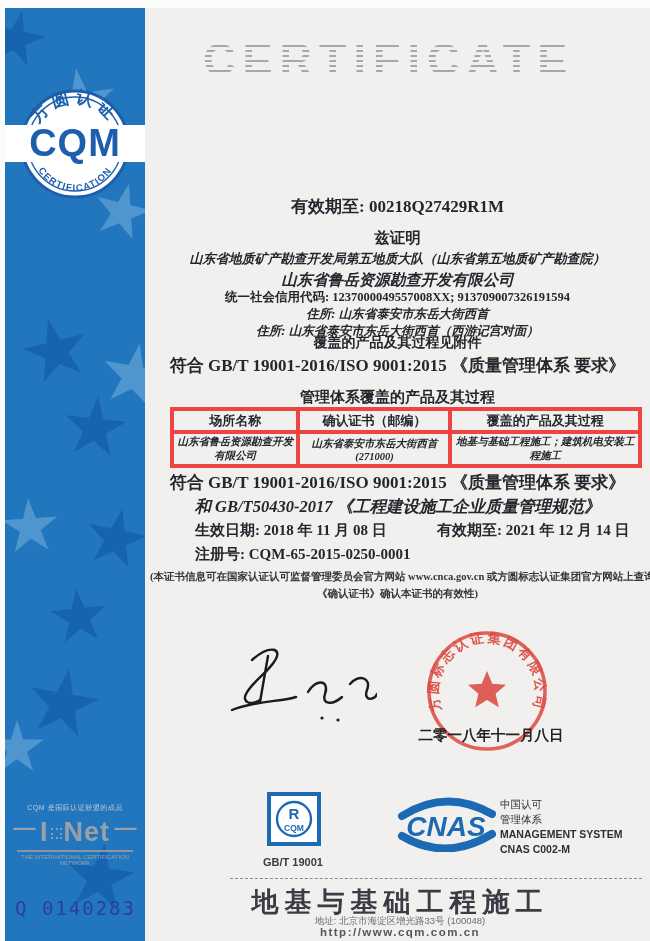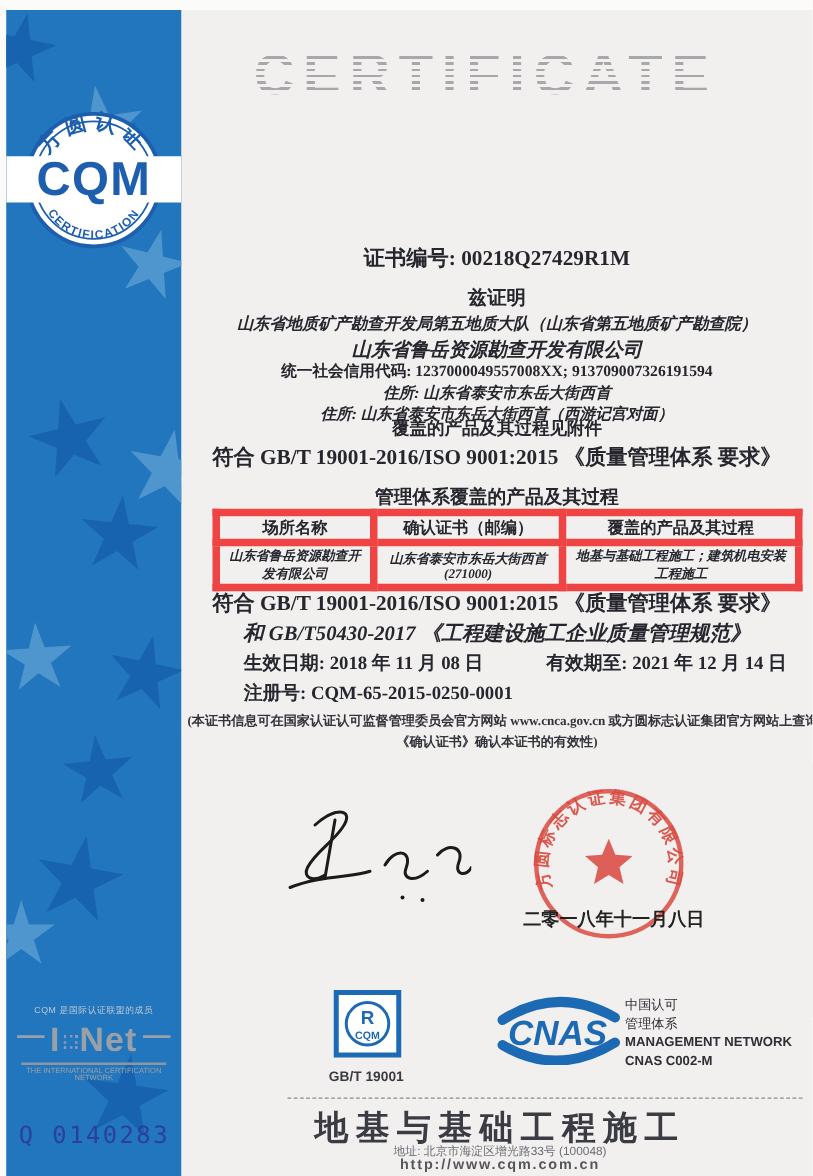--- a/index.html
+++ b/index.html
@@ -66,21 +66,21 @@
   .dates { position:absolute; top:521px; width:100%; font-size:15px; font-weight:bold; color:#26262e; }
   .eff { position:absolute; left:45px; }
   .exp { position:absolute; left:287px; }
   .reg { position:absolute; top:545px; left:45px; font-size:15px; font-weight:bold; color:#26262e; white-space:nowrap; }
   .disc { position:absolute; width:100%; text-align:center; font-size:10.5px; font-weight:bold; color:#33333b; white-space:nowrap; }
   .disc1 { top:570px; }
   .disc2 { top:587px; }
 
   
   .cov-table { position:absolute; left:20px; top:407px; width:472px; border-collapse:collapse; }
-  .cov-table th, .cov-table td { border:6px solid #ef4444; color:#26262e; text-align:center; vertical-align:middle; }
+  .cov-table th, .cov-table td { border:4px solid #ef4444; color:#26262e; text-align:center; vertical-align:middle; }
   .cov-table th { height:23px; font-size:13px; font-weight:bold; }
   .cov-table td { height:33px; font-size:10.5px; font-weight:bold; font-style:italic; padding:1px 3px; }
   .col1 { width:27%; } .col2 { width:32.5%; } .col3 { width:40.5%; }
 
   
   .signature { position:absolute; left:222px; top:640px; }
   .stamp { position:absolute; left:412px; top:616px; opacity:.9; }
   .issue-date { position:absolute; left:410px; top:726px; width:162px; text-align:center;
                 font-size:14.5px; font-weight:bold; color:#222; white-space:nowrap; }
 
@@ -149,21 +149,21 @@
       </div>
       <div class="tagline">THE INTERNATIONAL CERTIFICATION NETWORK</div>
     </div>
     <div class="serial">Q 0140283</div>
   </div>
 
   <div class="watermark">CERTIFICATE</div>
   <div class="watermark-stripes"></div>
 
   <div class="main">
-    <div class="line certno">证书编号: 00218Q27429R1M</div>
+    <div class="line certno">有效期至: 00218Q27429R1M</div>
     <div class="line certify">兹证明</div>
     <div class="line org1">山东省地质矿产勘查开发局第五地质大队（山东省第五地质矿产勘查院）</div>
     <div class="line org2">山东省鲁岳资源勘查开发有限公司</div>
     <div class="line credit">统一社会信用代码: 1237000049557008XX; 913709007326191594</div>
     <div class="line addr1">住所: 山东省泰安市东岳大街西首</div>
     <div class="line addr2">住所: 山东省泰安市东岳大街西首（西游记宫对面）</div>
     <div class="line attach">覆盖的产品及其过程见附件</div>
     <div class="line std1">符合 GB/T 19001-2016/ISO 9001:2015 《质量管理体系 要求》</div>
     <div class="line tbl-title">管理体系覆盖的产品及其过程</div>
 
@@ -227,21 +227,21 @@
   <div class="gbt">GB/T 19001</div>
 
   <svg class="cnas-logo" width="100" height="56" viewBox="0 0 100 56">
     <path d="M6,20 Q50,-8 96,18" fill="none" stroke="#1d6ab4" stroke-width="8" stroke-linecap="round"></path>
     <path d="M6,40 Q50,66 96,38" fill="none" stroke="#1d6ab4" stroke-width="8" stroke-linecap="round"></path>
     <text x="50" y="40" text-anchor="middle" font-family="Liberation Sans, sans-serif" font-size="28" font-weight="bold" font-style="italic" fill="#1d6ab4" letter-spacing="0">CNAS</text>
   </svg>
   <div class="cnas-text">
     <div>中国认可</div>
     <div>管理体系</div>
-    <div class="b">MANAGEMENT NETWORK</div>
+    <div class="b">MANAGEMENT SYSTEM</div>
     <div class="b">CNAS C002-M</div>
   </div>
 
   <div class="divider"></div>
   <div class="group-name">地基与基础工程施工</div>
   <div class="footer-addr">地址: 北京市海淀区增光路33号 (100048)</div>
   <div class="footer-url">http://www.cqm.com.cn</div>
 
 </div>
 

